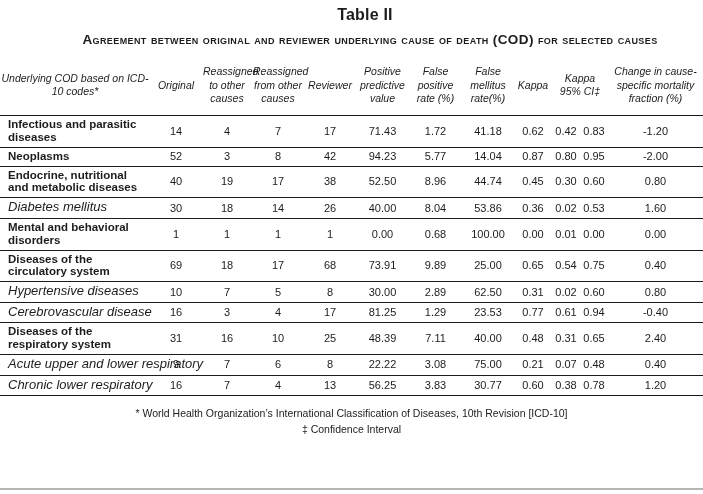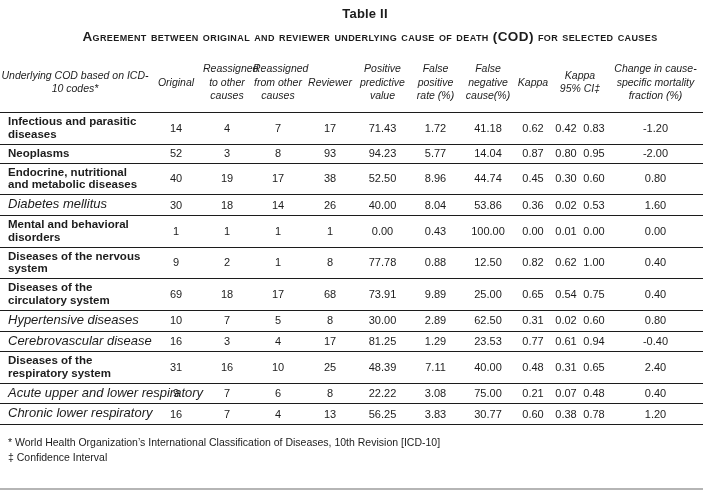--- a/index.html
+++ b/index.html
@@ -8,21 +8,21 @@
     background: #ffffff;
     color: #1c1c1c;
     font-family: "Liberation Sans", sans-serif;
     position: relative;
     overflow: hidden;
   }
   .page { padding-top: 6px; }
 
   
   .titles { text-align: center; }
-  .table-label { font-weight: bold; font-size: 13px; letter-spacing: 0.2px; margin-left: 27px; }
+  .table-label { font-weight: bold; font-size: 16px; letter-spacing: 0.2px; margin-left: 27px; }
   .title-line {
     font-variant: small-caps;
     font-weight: bold;
     font-size: 13.5px;
     letter-spacing: 0.4px;
     margin-top: 8px;
     line-height: 15px;
     padding-left: 37px;
   }
 
@@ -53,21 +53,21 @@
   td.label.chapter { font-weight: bold; font-size: 11.5px; }
   td.label.twodigit {
     font-style: italic;
     font-size: 13px;
     white-space: nowrap;
     overflow: visible;
   }
 
   
   .footnotes { margin: 10px 8px 0 8px; }
-  .footnote { font-size: 10.5px; line-height: 1.45; }
+  .footnote { font-size: 10.5px; line-height: 1.45; text-align: center; }
 
   .gray-rule {
     position: absolute;
     left: 0; right: 0;
     bottom: 4px;
     border-top: 2px solid #b5b5b5;
   }
 </style>
 </head>
 <body>
@@ -96,21 +96,21 @@
     </colgroup>
     <thead>
       <tr>
         <th>Underlying COD based on ICD-10 codes*</th>
         <th>Original</th>
         <th>Reassigned to other causes</th>
         <th>Reassigned from other causes</th>
         <th>Reviewer</th>
         <th>Positive predictive value</th>
         <th>False positive rate (%)</th>
-        <th>False negative cause(%)</th>
+        <th>False mellitus rate(%)</th>
         <th>Kappa</th>
         <th colspan="2">Kappa 95% CI‡</th>
         <th>Change in cause-specific mortality fraction (%)</th>
       </tr>
     </thead>
     <tbody>
         <tr>
           <td class="label chapter">Infectious and parasitic diseases</td>
           <td class="val">14</td>
           <td class="val">4</td>
@@ -122,21 +122,21 @@
           <td class="val">0.62</td>
           <td class="val">0.42</td>
           <td class="val">0.83</td>
           <td class="val">-1.20</td>
         </tr>
         <tr>
           <td class="label chapter">Neoplasms</td>
           <td class="val">52</td>
           <td class="val">3</td>
           <td class="val">8</td>
-          <td class="val">93</td>
+          <td class="val">42</td>
           <td class="val">94.23</td>
           <td class="val">5.77</td>
           <td class="val">14.04</td>
           <td class="val">0.87</td>
           <td class="val">0.80</td>
           <td class="val">0.95</td>
           <td class="val">-2.00</td>
         </tr>
         <tr>
           <td class="label chapter">Endocrine, nutritional and metabolic diseases</td>
@@ -166,40 +166,26 @@
           <td class="val">0.53</td>
           <td class="val">1.60</td>
         </tr>
         <tr>
           <td class="label chapter">Mental and behavioral disorders</td>
           <td class="val">1</td>
           <td class="val">1</td>
           <td class="val">1</td>
           <td class="val">1</td>
           <td class="val">0.00</td>
-          <td class="val">0.43</td>
+          <td class="val">0.68</td>
           <td class="val">100.00</td>
           <td class="val">0.00</td>
           <td class="val">0.01</td>
           <td class="val">0.00</td>
           <td class="val">0.00</td>
-        </tr>
-        <tr>
-          <td class="label chapter">Diseases of the nervous system</td>
-          <td class="val">9</td>
-          <td class="val">2</td>
-          <td class="val">1</td>
-          <td class="val">8</td>
-          <td class="val">77.78</td>
-          <td class="val">0.88</td>
-          <td class="val">12.50</td>
-          <td class="val">0.82</td>
-          <td class="val">0.62</td>
-          <td class="val">1.00</td>
-          <td class="val">0.40</td>
         </tr>
         <tr>
           <td class="label chapter">Diseases of the circulatory system</td>
           <td class="val">69</td>
           <td class="val">18</td>
           <td class="val">17</td>
           <td class="val">68</td>
           <td class="val">73.91</td>
           <td class="val">9.89</td>
           <td class="val">25.00</td>

